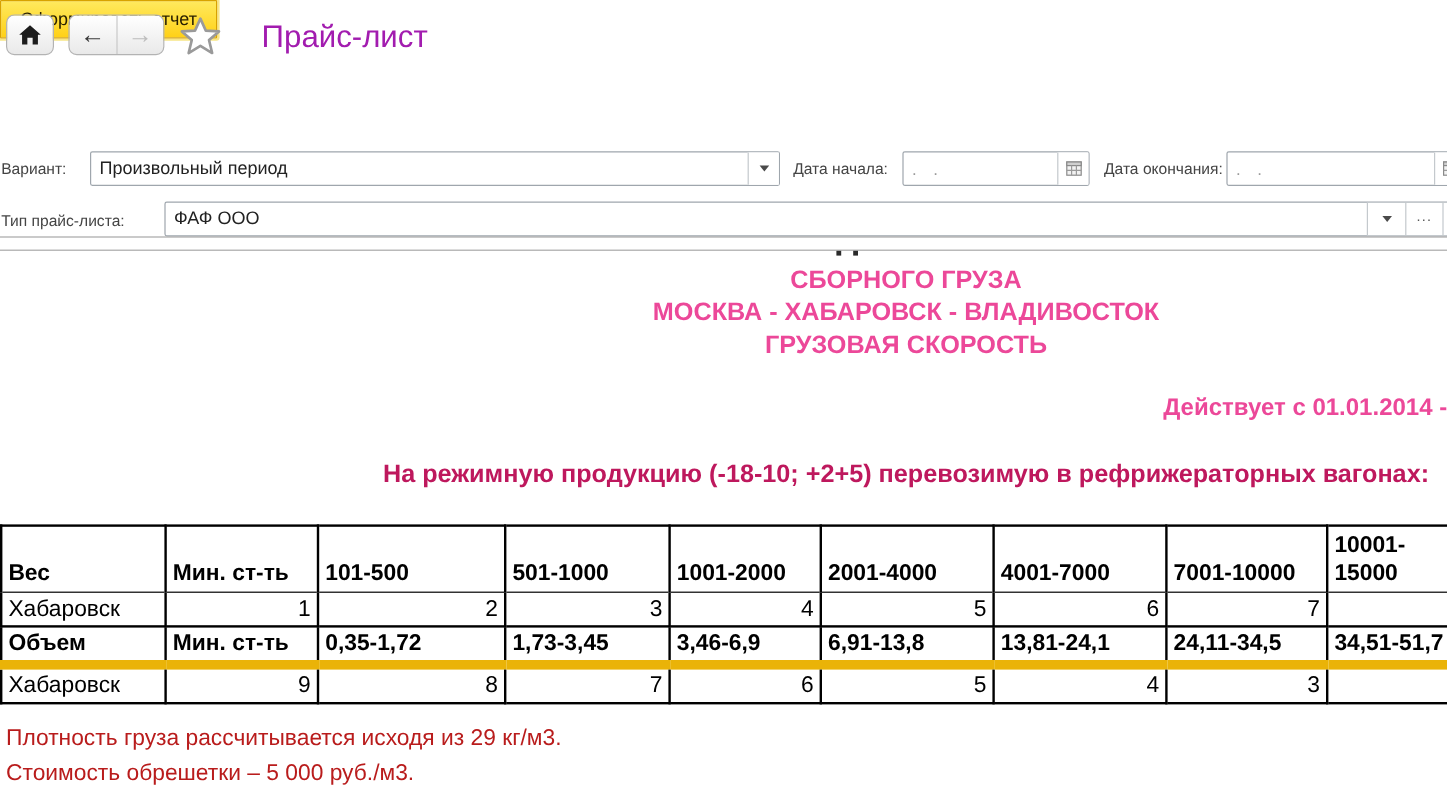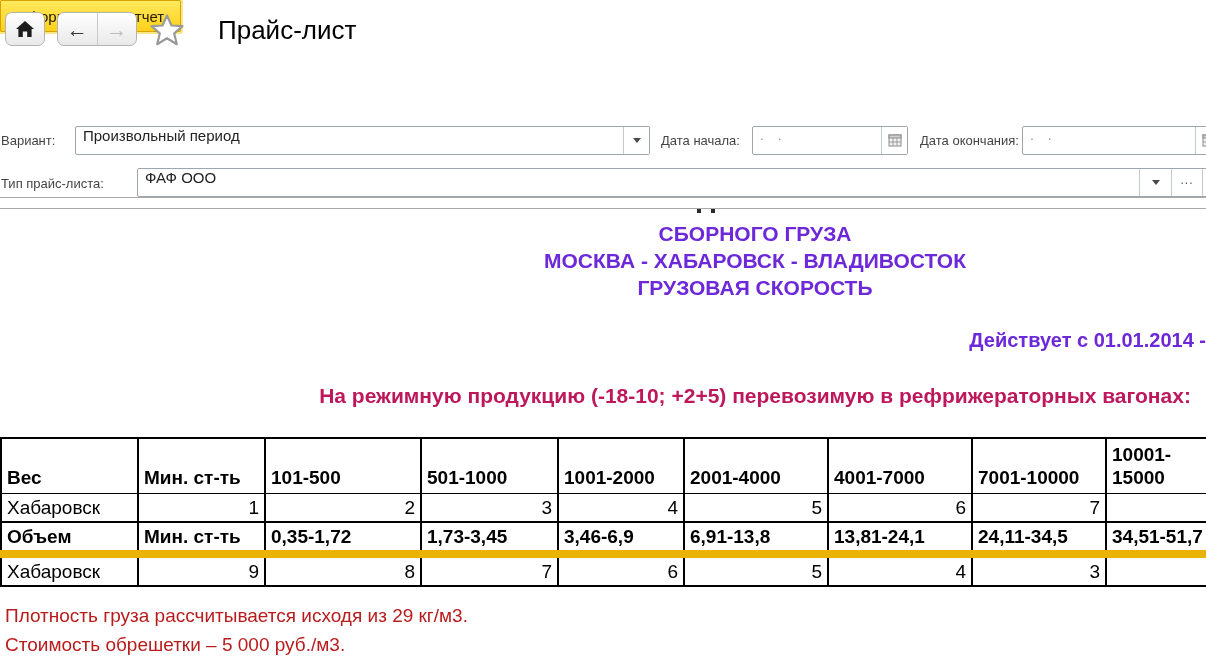--- a/index.html
+++ b/index.html
@@ -11,45 +11,45 @@
   .tbtn { position:absolute; top:12px; height:34px; background:linear-gradient(#ffffff,#e9e9e9);
     border:1px solid #b3b3b3; border-radius:7px; display:flex; align-items:center; justify-content:center; }
   #home-btn { left:5px; width:40px; }
   #nav-group { left:57px; width:80px; padding:0; }
   #nav-group .half { width:39px; height:32px; display:flex; align-items:center; justify-content:center; }
   #nav-group .sep { width:1px; height:32px; background:#c9c9c9; }
   .arrow-glyph { font-size:21px; font-weight:bold; line-height:1; }
   .arrow-back { color:#3a3a3a; }
   .arrow-fwd { color:#bdbdbd; }
   #fav-star { left:149px; top:13px; width:36px; height:34px; }
-  #page-title { left:218px; top:15px; font-size:26px; color:#000000; }
+  #page-title { left:218px; top:15px; font-size:26px; color:#a21caf; }
 
   
   #generate-btn { left:3px; top:80px; width:181px; height:32px;
     background:linear-gradient(#ffe95e,#ffd117);
     border:1px solid #d8a200; box-shadow:0 0 0 2px #f8e687; border-radius:1px;
     font-size:15px; color:#2a2000; display:flex; align-items:center; justify-content:center; cursor:pointer; }
 
   
   .flabel { position:absolute; font-size:13px; color:#444; }
   .finput { position:absolute; height:29px; background:#fff; border:1px solid #9fa6ad;
-    border-radius:2px; font-size:15px; color:#222; display:flex; }
+    border-radius:2px; font-size:15px; color:#222; display:flex; align-items:center; }
   .finput .val { padding-left:7px; flex:1; white-space:nowrap; overflow:hidden; }
   .subbtn { width:26px; height:27px; border-left:1px solid #c4c9cd; display:flex;
     align-items:center; justify-content:center; flex:none; background:#fff; }
   .tri { width:0; height:0; border-left:4px solid transparent; border-right:4px solid transparent;
     border-top:5px solid #4a4a4a; }
   .dots { font-size:12px; color:#555; letter-spacing:1px; line-height:0; padding-bottom:6px; }
   .ph { color:#9a9a9a; letter-spacing:5px; font-size:14px; }
 
   
   .hline { position:absolute; left:0; width:1206px; height:1px; background:#a8a8a8; }
   .frag { position:absolute; width:4px; height:4px; background:#2a2a2a; }
 
-  .rep-center { position:absolute; left:304px; width:902px; text-align:center; color:#6d28d9; }
+  .rep-center { position:absolute; left:304px; width:902px; text-align:center; color:#ec4899; }
   .rep-h { font-size:21px; font-weight:bold; line-height:27px; }
   .rep-valid { font-size:20px; font-weight:bold;text-align:right; }
   .rep-warning { font-size:21px; font-weight:bold; white-space:nowrap; }
 
   
   #price-table { position:absolute; left:0; top:437px; border-collapse:collapse; table-layout:fixed;
     width:1217px; font-size:19px; color:#000; }
   #price-table td { border-left:2px solid #000; border-right:2px solid #000; overflow:hidden;
     padding:2px 5px; white-space:normal; word-wrap:break-word; line-height:23px; }
   #price-table tr.hdr td { border-top:2px solid #000; border-bottom:1px solid #000;

